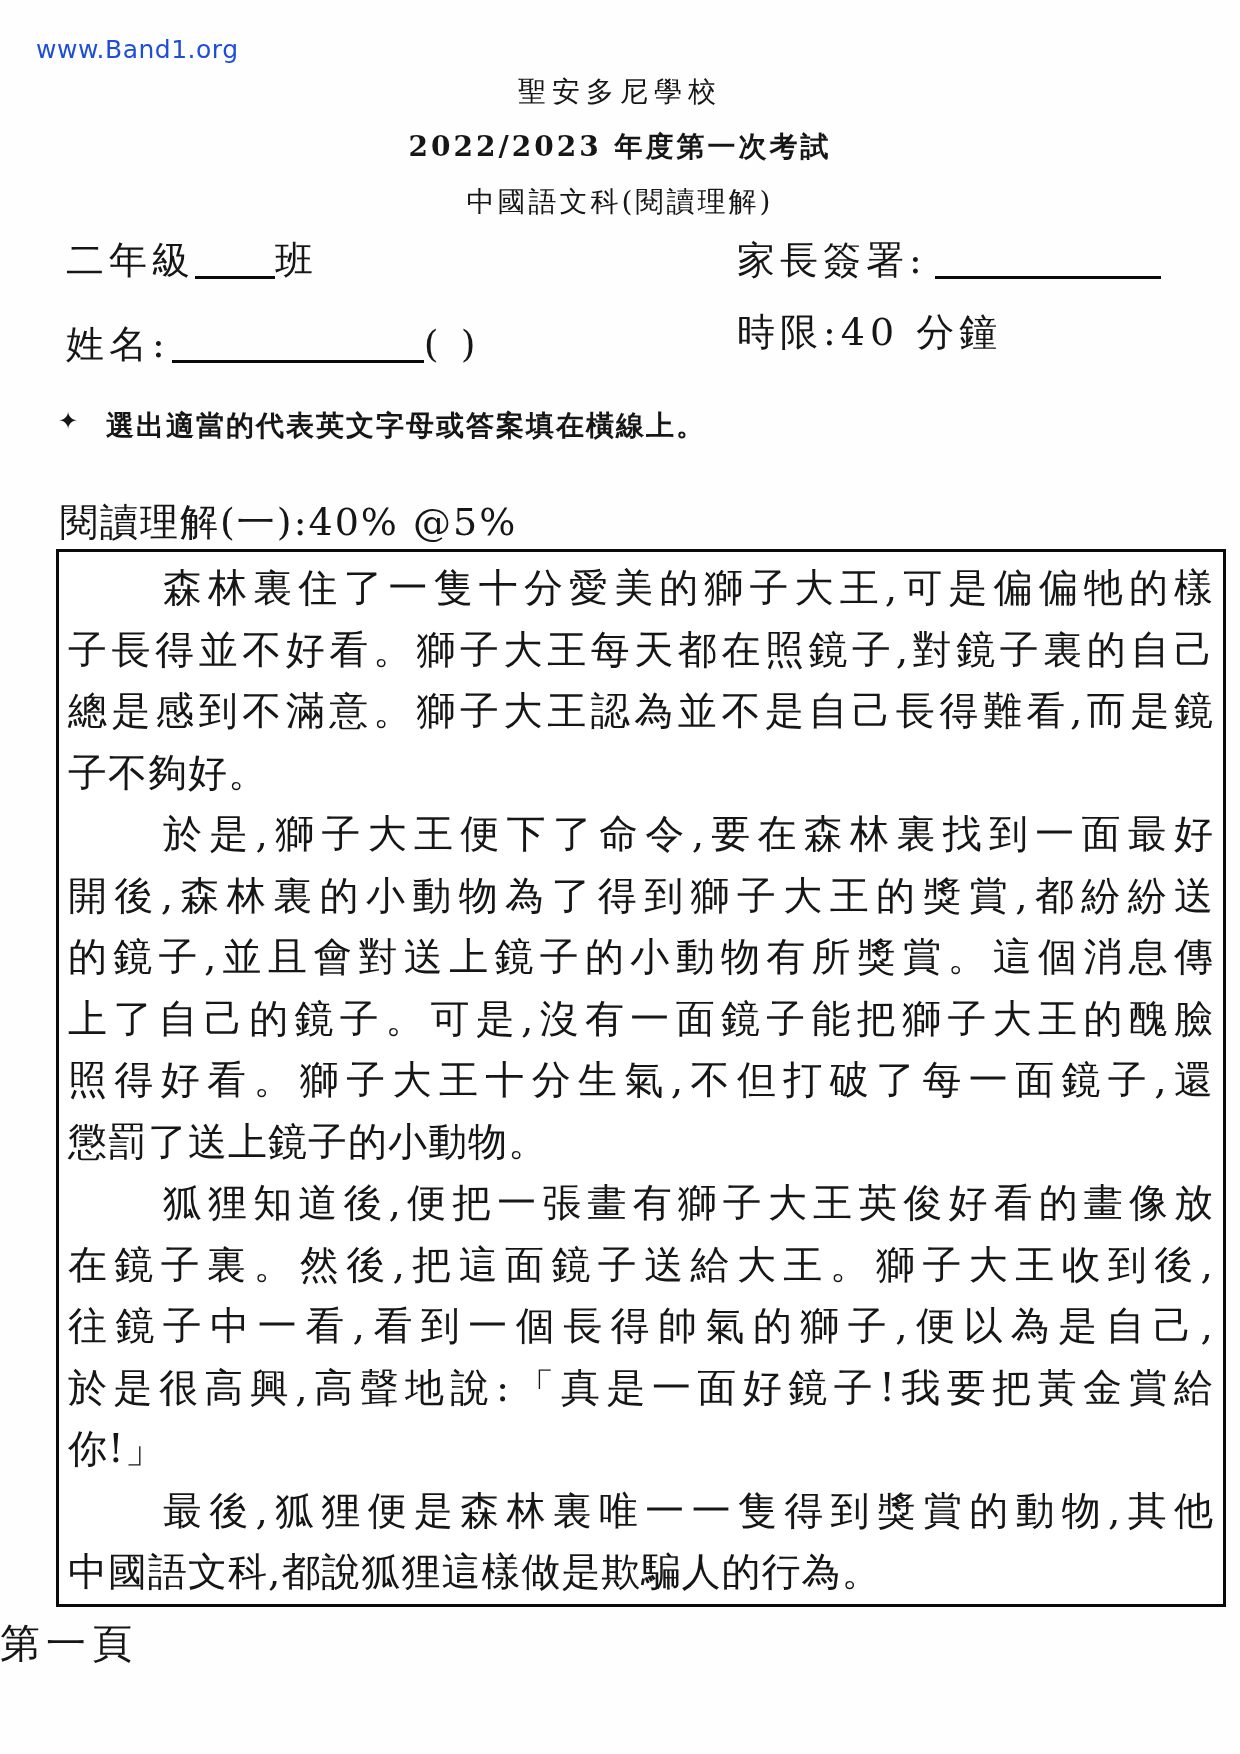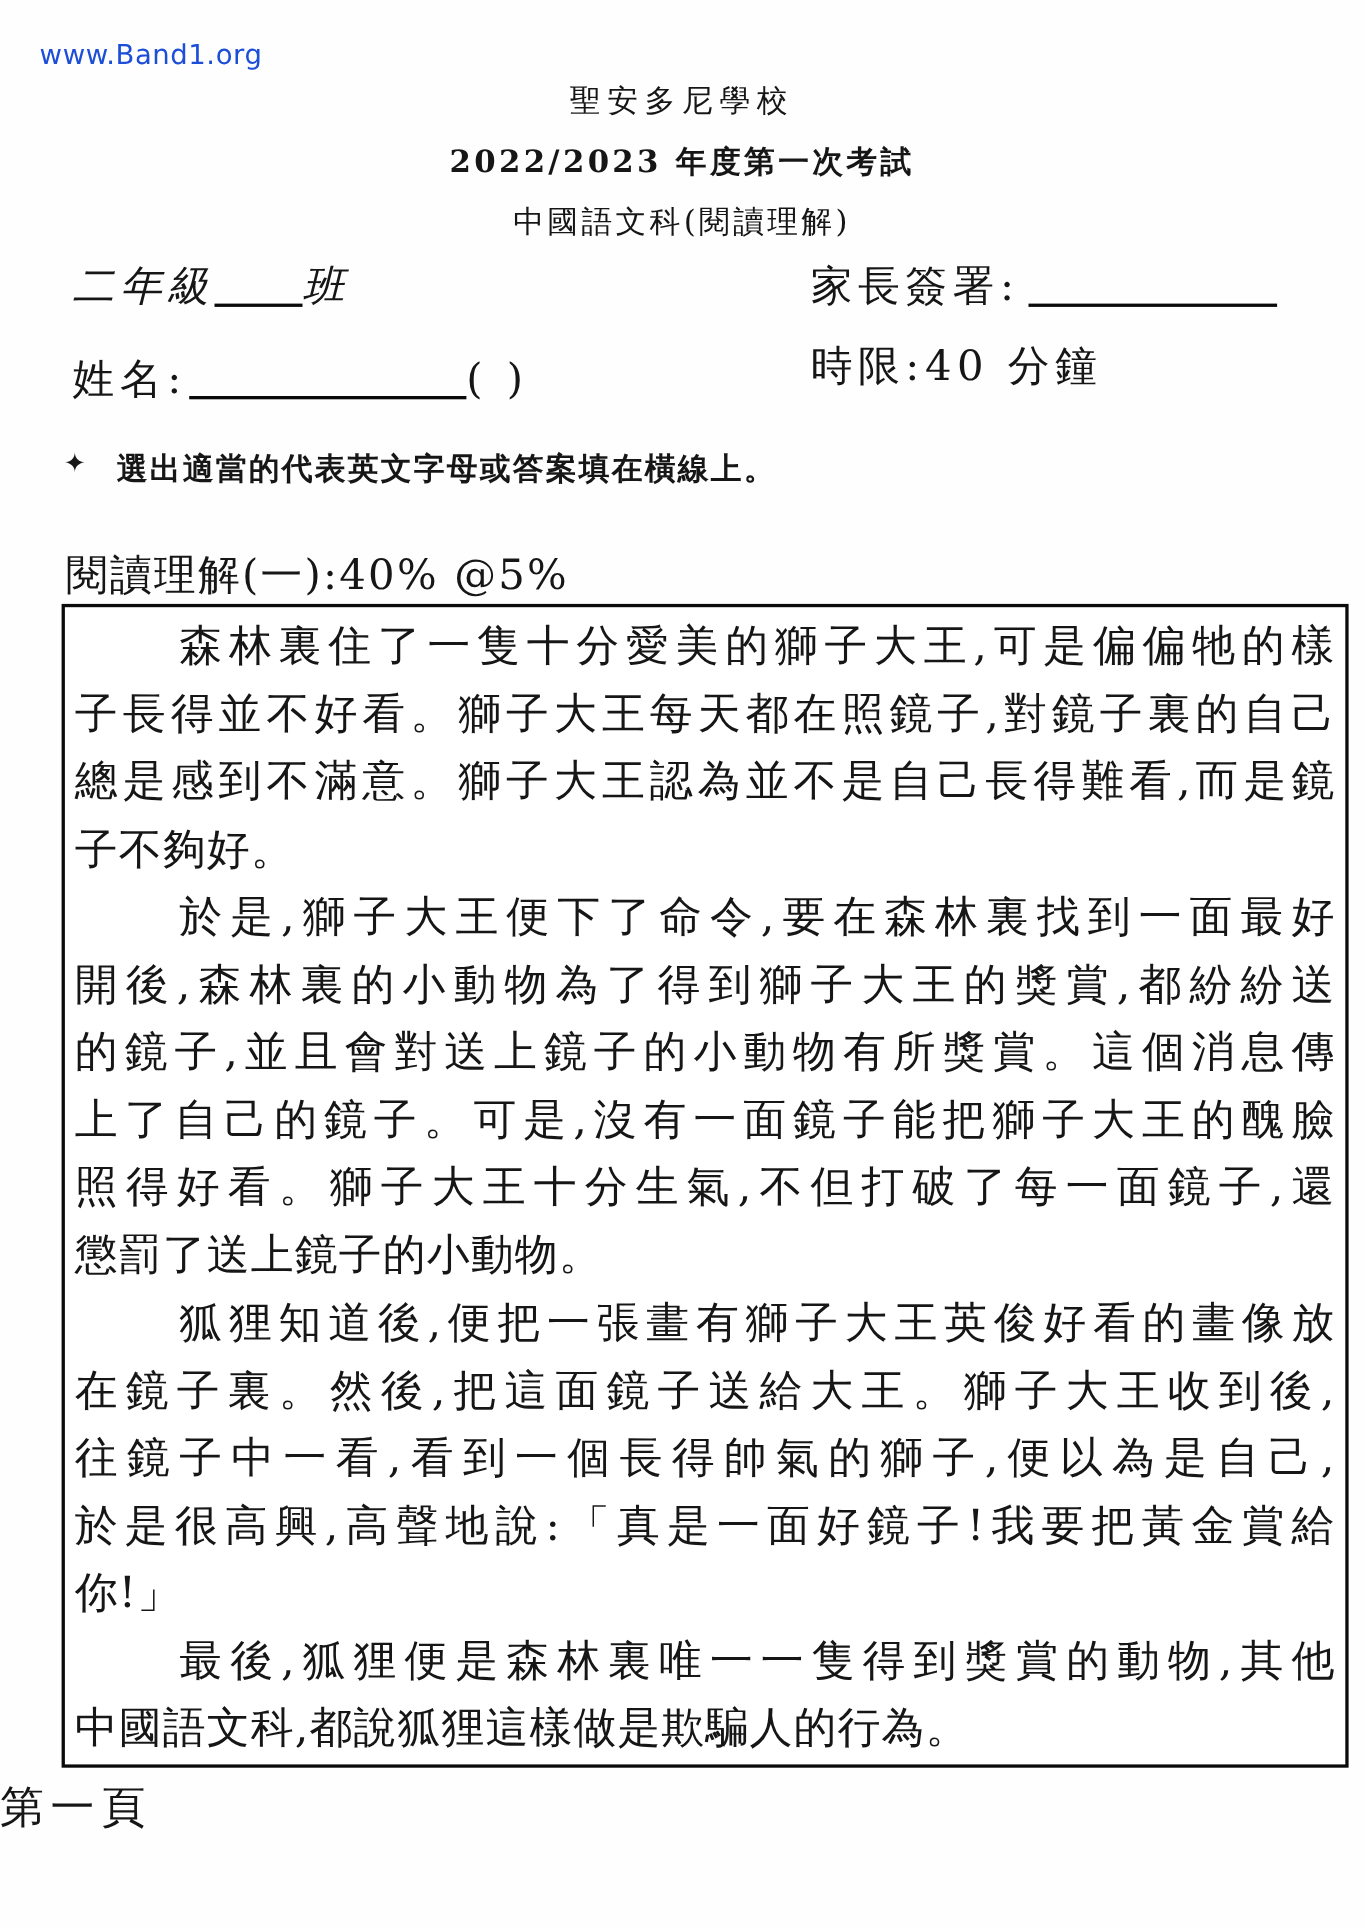--- a/index.html
+++ b/index.html
@@ -17,21 +17,21 @@
     position:absolute;left:0;width:100%;text-align:center;
     font-size:28px;line-height:48px;letter-spacing:6px;font-weight:500;
   }
   .title.t-school{top:68px;}
   .title.t-exam{top:123px;letter-spacing:3px;font-weight:bold;}
   .title.t-subject{top:178px;letter-spacing:3px;}
   .frow{
     position:absolute;font-size:38px;line-height:44px;letter-spacing:5px;
     white-space:nowrap;
   }
-  .f-class{left:66px;top:238px;font-style:italic;}
+  .f-class{left:66px;top:238px;}
   .f-sign{left:737px;top:238px;}
   .f-name{left:66px;top:322px;}
   .f-time{left:737px;top:310px;}
   .uline{
     display:inline-block;border-bottom:3px solid #0a0a0a;
     transform:translateY(6px);
   }
   .u-class{width:80px;}
   .u-sign{width:226px;margin-left:8px;}
   .u-name{width:252px;margin-left:2px;}

